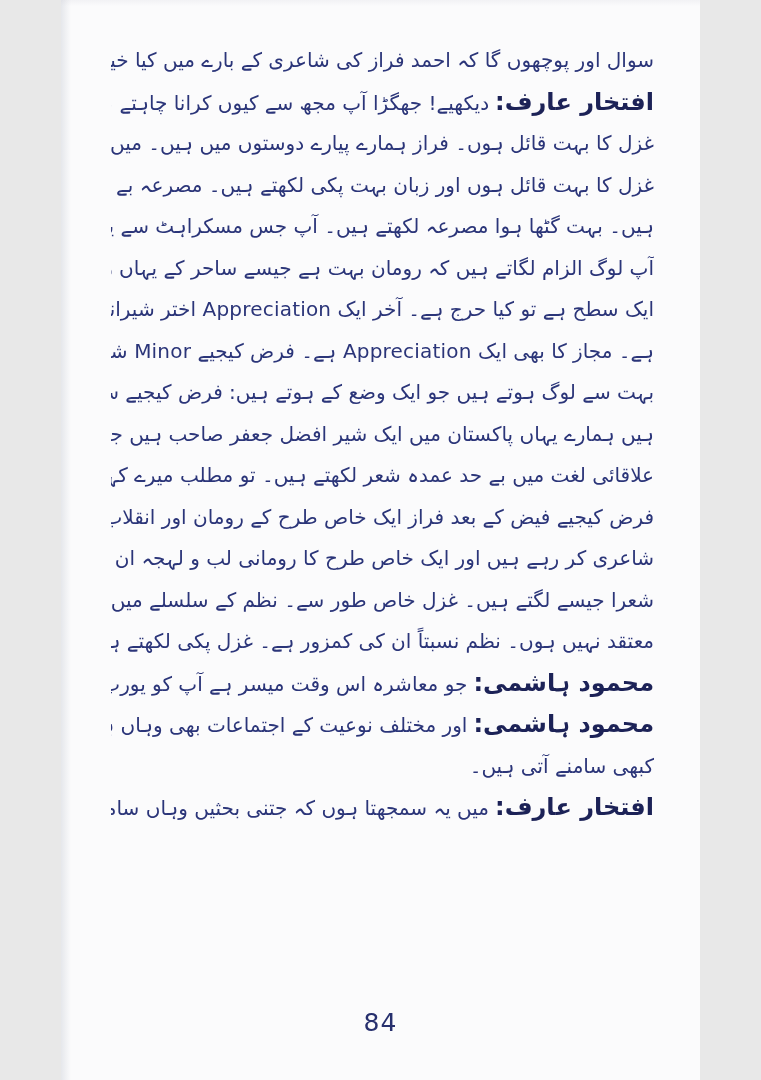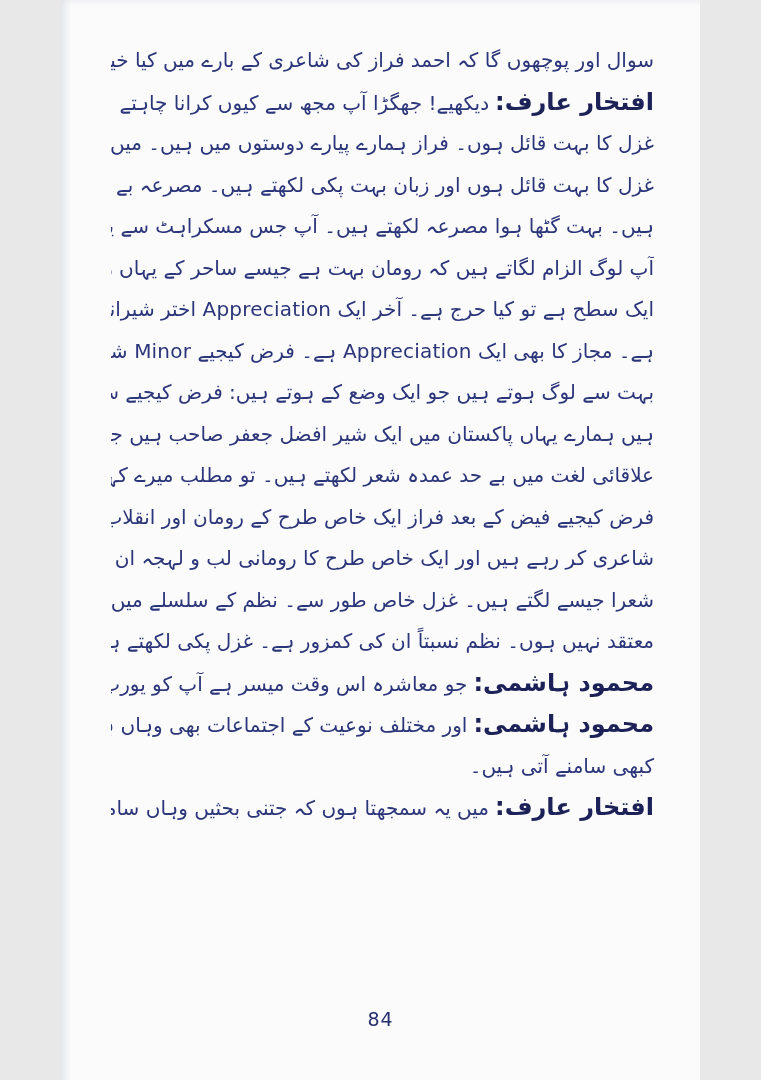--- a/index.html
+++ b/index.html
@@ -57,21 +57,21 @@
   }
   .line-text {
     color: #2b3579;
   }
   .page-number {
     position: absolute;
     top: 1008px;
     left: 0;
     width: 100%;
     text-align: center;
-    font-size: 19px;
+    font-size: 25px;
     letter-spacing: 1px;
     color: #27306e;
     font-family: "DejaVu Sans", sans-serif;
   }
 </style>
 </head>
 <body>
 
 <div class="scan-page">
   <div class="scan-edge"></div>

